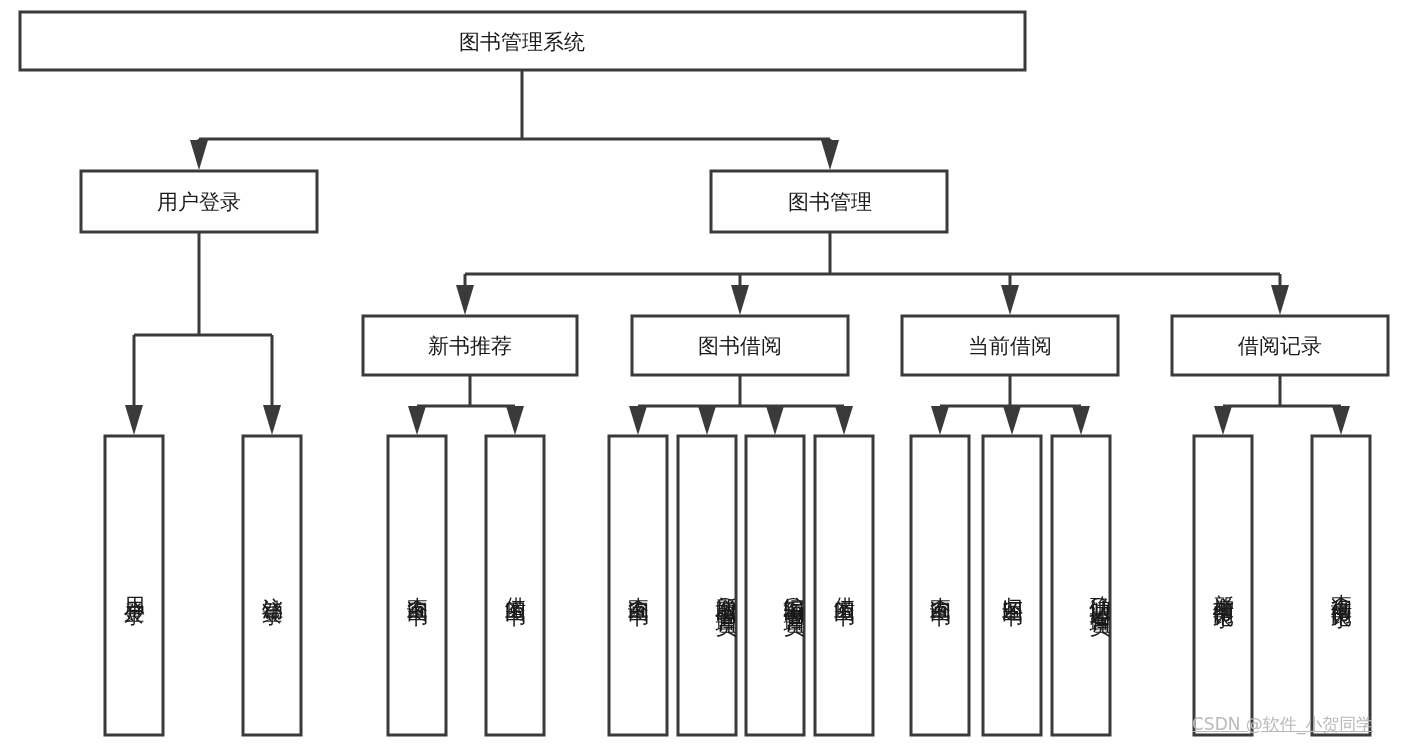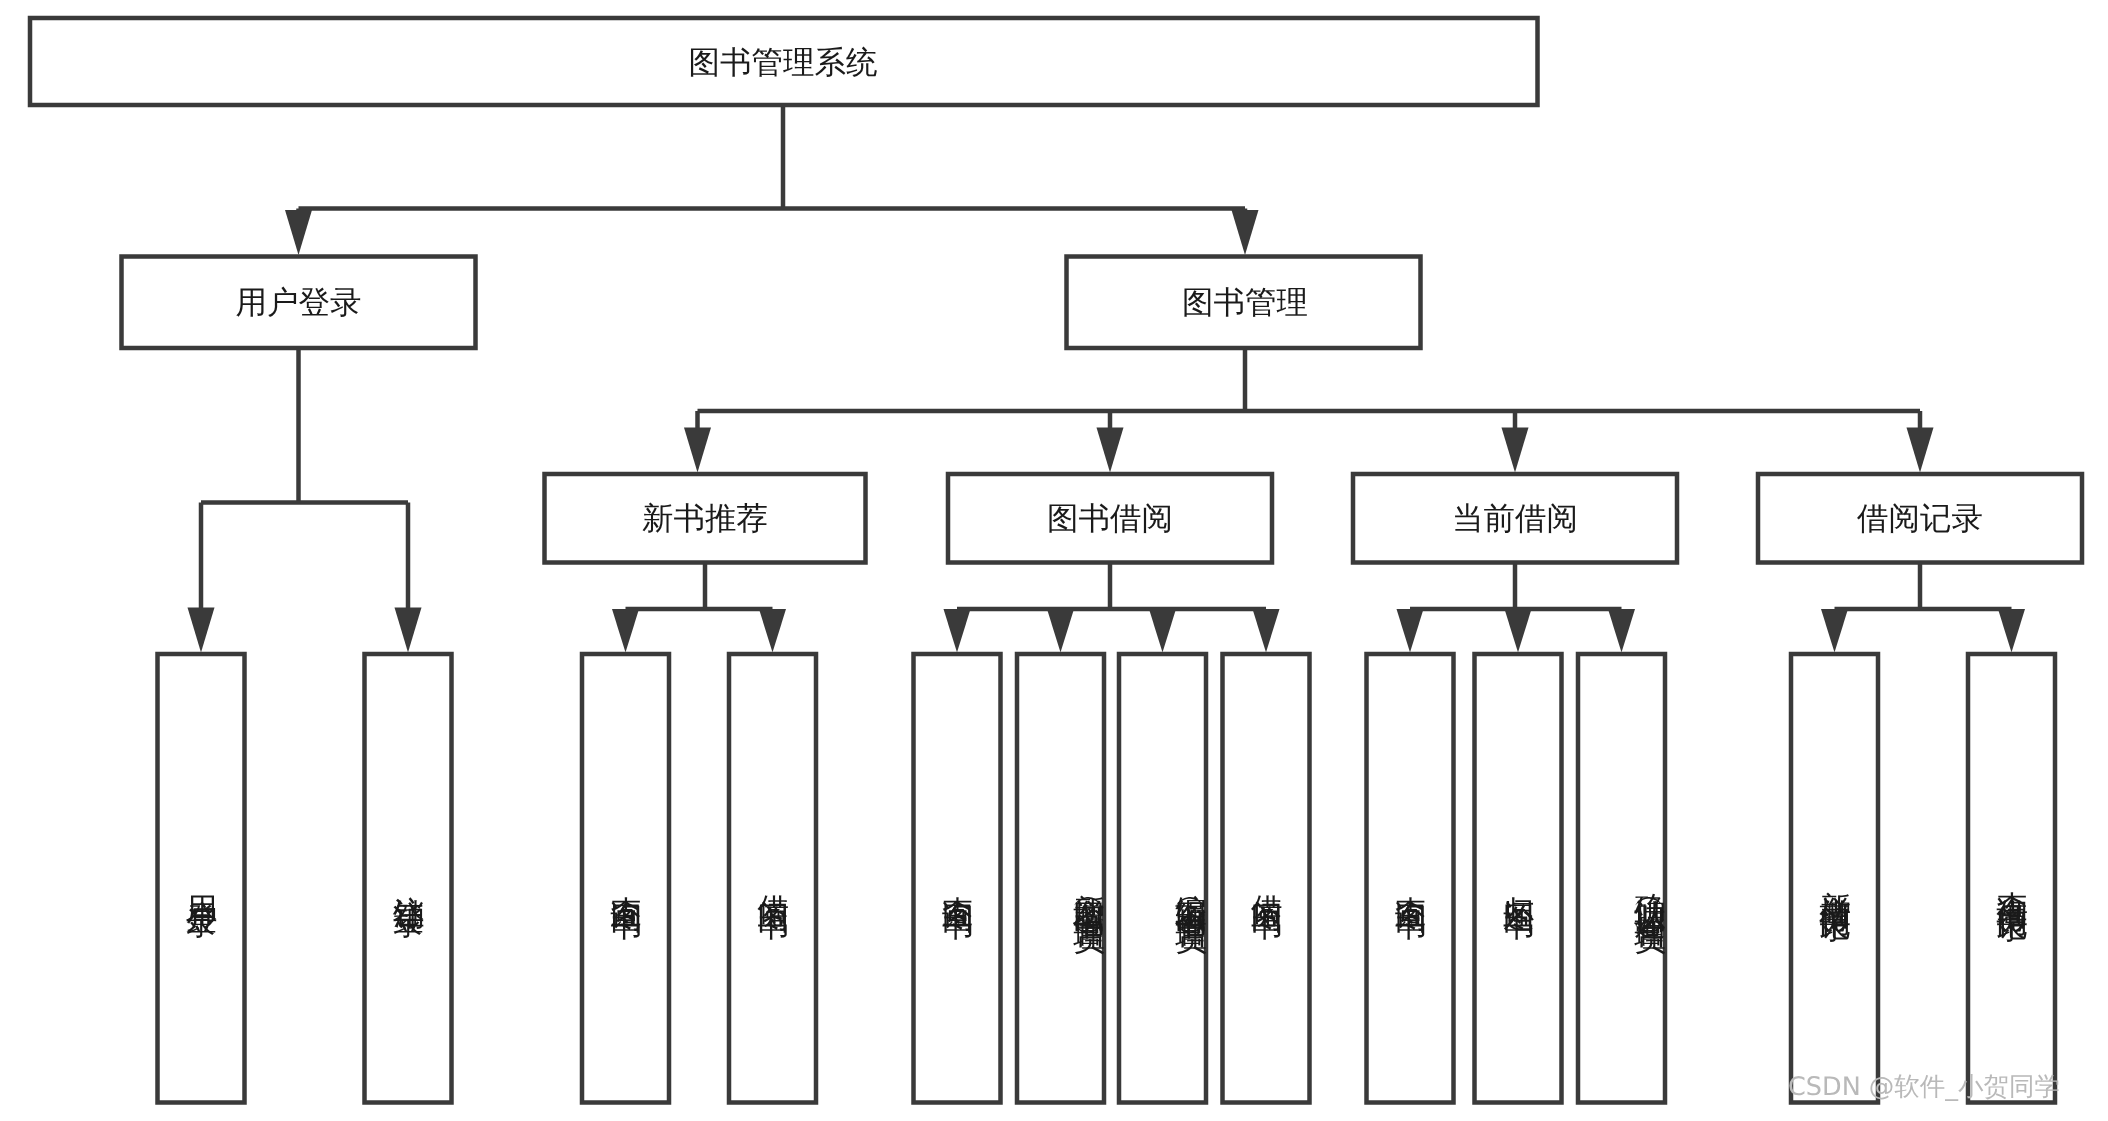--- a/index.html
+++ b/index.html
@@ -185,15 +185,15 @@
   <div class="leaf-label" style="left:609px; top:436px; width:58px; height:299px;">查询图书</div>
   <div class="leaf-label" style="left:678px; top:436px; width:58px; height:299px; align-items:flex-start; padding-top:14px; box-sizing:border-box;">新增图书（管理员）</div>
   <div class="leaf-label" style="left:746px; top:436px; width:58px; height:299px; align-items:flex-start; padding-top:14px; box-sizing:border-box;">编辑图书（管理员）</div>
   <div class="leaf-label" style="left:815px; top:436px; width:58px; height:299px;">借阅图书</div>
   <div class="leaf-label" style="left:911px; top:436px; width:58px; height:299px;">查询图书</div>
   <div class="leaf-label" style="left:983px; top:436px; width:58px; height:299px;">归还图书</div>
   <div class="leaf-label" style="left:1052px; top:436px; width:58px; height:299px; align-items:flex-start; padding-top:14px; box-sizing:border-box;">确认归还（管理员）</div>
   <div class="leaf-label" style="left:1194px; top:436px; width:58px; height:299px;">新增借阅记录</div>
   <div class="leaf-label" style="left:1312px; top:436px; width:58px; height:299px;">查询借阅记录</div>
 
-  <div class="watermark" style="left:1192px; top:713px;">CSDN @软件_小贺同学</div>
+  <div class="watermark" style="left:1192px; top:713px;text-decoration:underline;">CSDN @软件_小贺同学</div>
 
 </div>
 
 </body></html>

